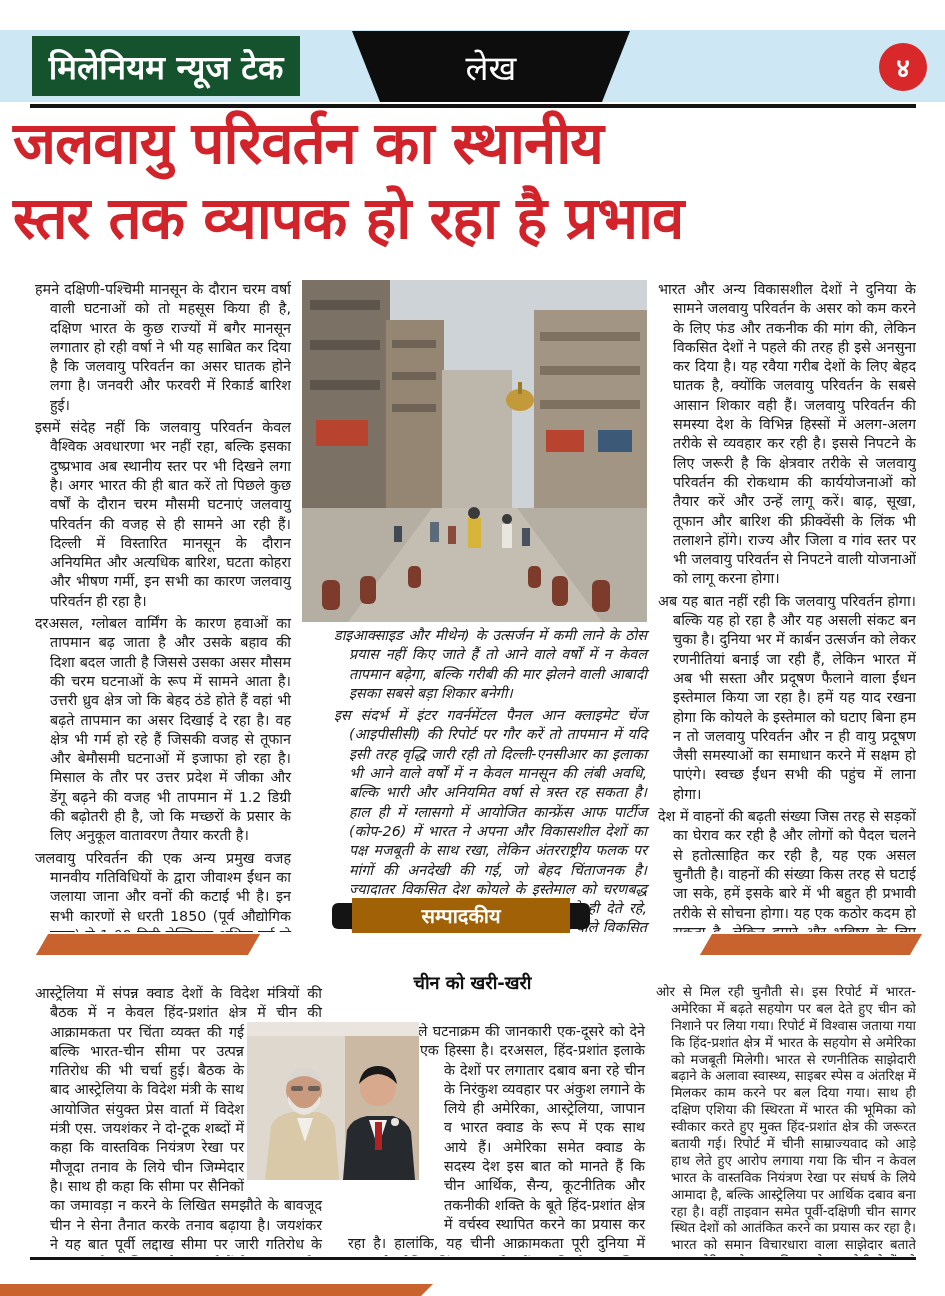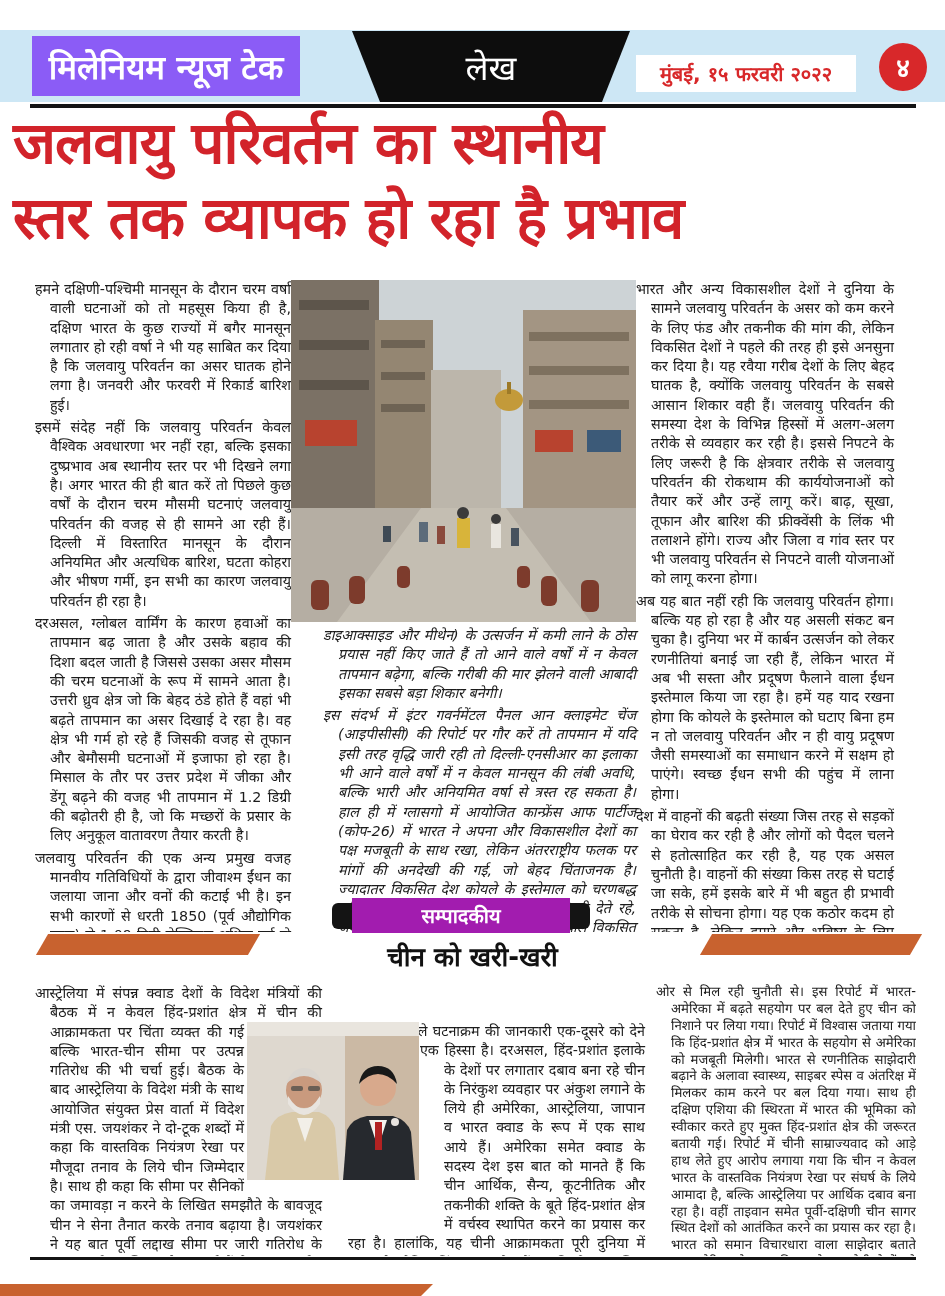--- a/index.html
+++ b/index.html
@@ -6,21 +6,21 @@
   .page {
     position:relative; width:945px; height:1296px; margin:0 auto;
     background:#ffffff; overflow:hidden;
     font-family:"DejaVu Sans","Liberation Sans",sans-serif;
     color:#1c1c1c;
   }
   
   .top-strip { position:absolute; left:0; top:30px; width:945px; height:72px; background:#cde7f5; }
   .paper-box {
     position:absolute; left:32px; top:36px; width:268px; height:60px;
-    background:#8b5cf6; color:#ffffff; display:flex; align-items:center; justify-content:center;
+    background:#14532d; color:#ffffff; display:flex; align-items:center; justify-content:center;
     font-size:33px; font-weight:bold; white-space:nowrap;
   }
   .section-shape {
     position:absolute; left:352px; top:31px; width:278px; height:71px; background:#0d0d0d;
     clip-path:polygon(0 0,100% 0,calc(100% - 28px) 100%,28px 100%);
     display:flex; align-items:center; justify-content:center;
   }
   .section-label { color:#ffffff; font-size:34px; font-weight:normal; }
   .date-box {
     position:absolute; left:636px; top:55px; width:220px; height:37px; background:#ffffff;
@@ -32,43 +32,43 @@
     background:#d8282a; color:#ffffff; font-size:26px; font-weight:bold;
     display:flex; align-items:center; justify-content:center;
   }
   .header-rule { position:absolute; left:30px; top:104px; width:886px; height:4px; background:#141414; }
   
   .headline {
     position:absolute; left:0; top:106px; width:945px; 
     color:#d2232a; font-weight:bold; font-size:58px; line-height:1.3; letter-spacing:-1px;padding-left:13px;
   }
   
-  .main-cols { position:absolute; left:35px; top:280px; width:881px; height:652px; overflow:hidden; display:flex; }
+  .main-cols { position:absolute; left:35px; top:280px; width:881px; height:652px; overflow:hidden; display:flex; gap:11px; }
   .mcol1 { width:256px; flex:none; }
   .mcol2 { width:345px; flex:none;font-style:italic; }
   .mcol3 { width:258px; flex:none; }
   .bp {
     margin:0 0 3px 0; font-size:14.3px; line-height:1.35; text-align:justify;
     padding-left:15px; text-indent:-15px; color:#1c1c1c;
   }
   .photo-top { width:345px; height:342px; display:block; }
   .mcol2-text { padding-left:32px; margin-top:4px; }
   
   .ed-bar-black {
     position:absolute; left:332px; top:903px; width:258px; height:26px;
     background:#141414; border-radius:6px;
   }
   .ed-bar-red {
-    position:absolute; left:352px; top:898px; width:218px; height:35px; background:#a21caf;
+    position:absolute; left:352px; top:898px; width:218px; height:35px; background:#a16207;
     color:#ffffff; font-size:20px; font-weight:bold;
     display:flex; align-items:center; justify-content:center;
   }
   .ed-title {
-    position:absolute; left:300px; top:938px; width:345px; text-align:center;
-    font-size:26px; font-weight:bold; color:#111111;
+    position:absolute; left:300px; top:970px; width:345px; text-align:center;
+    font-size:18px; font-weight:bold; color:#111111;
   }
   .orange-bar { position:absolute; top:934px; height:21px; background:#c8622f; transform:skewX(-30deg); }
   .orange-left { left:42px; width:212px; }
   .orange-right { left:706px; width:210px; }
   
   .bottom-cols { position:absolute; left:35px; top:984px; width:881px; height:272px; overflow:hidden; display:flex; gap:11px; }
   .ecol1 { width:287px; flex:none; }
   .ecol2 { width:312px; flex:none;margin-top:38px; }
   .ecol3 { width:260px; flex:none; }
   .ecol3 .bp { font-size:13.2px; line-height:1.28; }
@@ -86,23 +86,20 @@
 <body>
 
 <div class="page">
 
   <div class="top-strip"></div>
   <div class="paper-box">
     <span>मिलेनियम न्यूज टेक</span>
   </div>
   <div class="section-shape">
     <span class="section-label">लेख</span>
-  </div>
-  <div class="date-box">
-    <span>मुंबई, १५ फरवरी २०२२</span>
   </div>
   <div class="page-circle">
     <span>४</span>
   </div>
   <div class="header-rule"></div>
 
   <div class="headline">
     <div>जलवायु परिवर्तन का स्थानीय</div>
     <div>स्तर तक व्यापक हो रहा है प्रभाव</div>
   </div>

